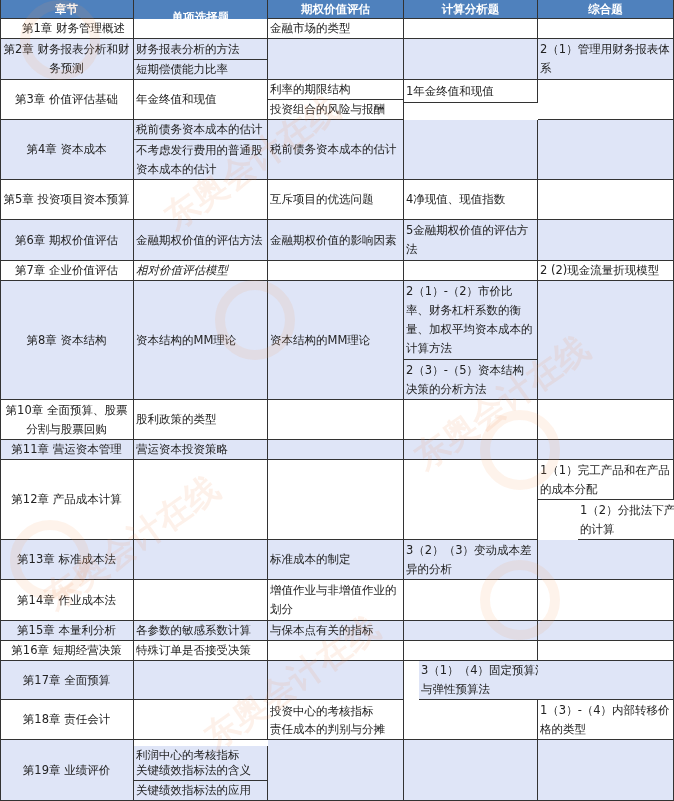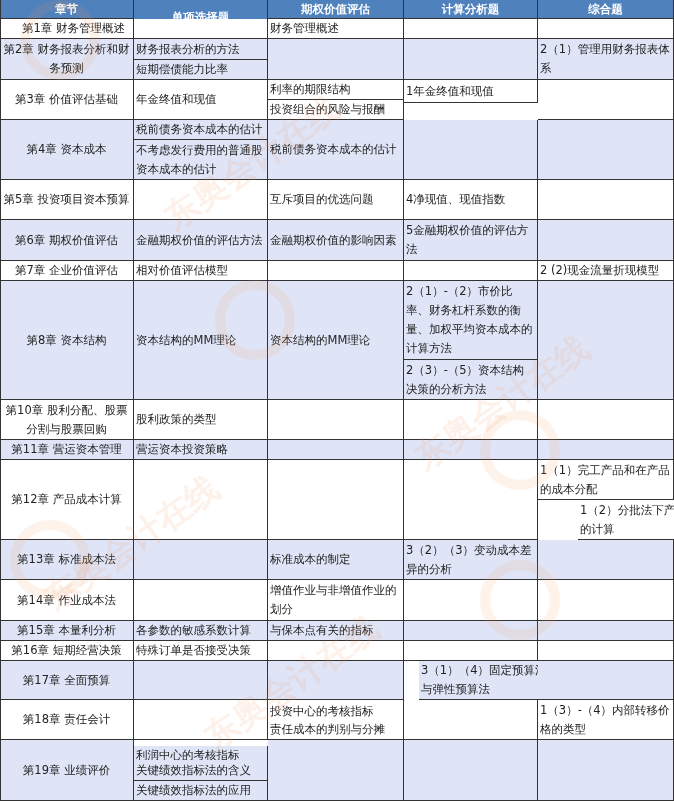--- a/index.html
+++ b/index.html
@@ -20,21 +20,21 @@
 <div class="grid">
 
   <div class="cell hdr" style="left:0;top:0;width:134px;height:19px;">章节</div>
   <div class="cell hdr" style="left:134px;top:0;width:134px;height:35px;">单项选择题</div>
   <div class="cell hdr" style="left:268px;top:0;width:136px;height:19px;">期权价值评估</div>
   <div class="cell hdr" style="left:404px;top:0;width:134px;height:19px;">计算分析题</div>
   <div class="cell hdr" style="left:538px;top:0;width:136px;height:19px;">综合题</div>
 
   <div class="cell c0 white" style="left:0;top:19px;width:134px;height:20px;padding-left:16px;">第1章 财务管理概述</div>
   <div class="cell white" style="left:134px;top:19px;width:134px;height:20px;"></div>
-  <div class="cell white" style="left:268px;top:19px;width:136px;height:20px;">财务管理概述</div>
+  <div class="cell white" style="left:268px;top:19px;width:136px;height:20px;">金融市场的类型</div>
   <div class="cell white" style="left:404px;top:19px;width:134px;height:20px;"></div>
   <div class="cell white" style="left:538px;top:19px;width:136px;height:20px;"></div>
 
   <div class="cell c0 blue" style="left:0;top:39px;width:134px;height:41px;">第2章 财务报表分析和财务预测</div>
   <div class="cell blue" style="left:134px;top:39px;width:134px;height:21px;">财务报表分析的方法</div>
   <div class="cell blue" style="left:134px;top:60px;width:134px;height:20px;">短期偿债能力比率</div>
   <div class="cell blue" style="left:268px;top:39px;width:136px;height:41px;"></div>
   <div class="cell blue" style="left:404px;top:39px;width:134px;height:41px;"></div>
   <div class="cell blue" style="left:538px;top:39px;width:136px;height:41px;">2（1）管理用财务报表体系</div>
 
@@ -58,33 +58,33 @@
   <div class="cell white" style="left:404px;top:180px;width:134px;height:40px;">4净现值、现值指数</div>
   <div class="cell white" style="left:538px;top:180px;width:136px;height:40px;"></div>
 
   <div class="cell c0 blue" style="left:0;top:220px;width:134px;height:41px;">第6章 期权价值评估</div>
   <div class="cell blue" style="left:134px;top:220px;width:134px;height:41px;">金融期权价值的评估方法</div>
   <div class="cell blue" style="left:268px;top:220px;width:136px;height:41px;">金融期权价值的影响因素</div>
   <div class="cell blue" style="left:404px;top:220px;width:134px;height:41px;">5金融期权价值的评估方法</div>
   <div class="cell blue" style="left:538px;top:220px;width:136px;height:41px;"></div>
 
   <div class="cell c0 white" style="left:0;top:261px;width:134px;height:20px;">第7章 企业价值评估</div>
-  <div class="cell white" style="left:134px;top:261px;width:134px;height:20px;">相对价值评估模型</div>
+  <div class="cell white" style="left:134px;top:261px;width:134px;height:20px;font-style:italic;">相对价值评估模型</div>
   <div class="cell white" style="left:268px;top:261px;width:136px;height:20px;"></div>
   <div class="cell white" style="left:404px;top:261px;width:134px;height:20px;"></div>
   <div class="cell white" style="left:538px;top:261px;width:136px;height:20px;">2 (2)现金流量折现模型</div>
 
   <div class="cell c0 blue" style="left:0;top:281px;width:134px;height:119px;">第8章 资本结构</div>
   <div class="cell blue" style="left:134px;top:281px;width:134px;height:119px;">资本结构的MM理论</div>
   <div class="cell blue" style="left:268px;top:281px;width:136px;height:119px;">资本结构的MM理论</div>
   <div class="cell blue" style="left:404px;top:281px;width:134px;height:79px;">2（1）-（2）市价比率、财务杠杆系数的衡量、加权平均资本成本的计算方法</div>
   <div class="cell blue" style="left:404px;top:360px;width:134px;height:40px;">2（3）-（5）资本结构决策的分析方法</div>
   <div class="cell blue" style="left:538px;top:281px;width:136px;height:119px;"></div>
 
-  <div class="cell c0 white" style="left:0;top:400px;width:134px;height:40px;">第10章 股利分配、股票分割与股票回购</div>
+  <div class="cell c0 white" style="left:0;top:400px;width:134px;height:40px;">第10章 全面预算、股票分割与股票回购</div>
   <div class="cell white" style="left:134px;top:400px;width:134px;height:40px;">股利政策的类型</div>
   <div class="cell white" style="left:268px;top:400px;width:136px;height:40px;"></div>
   <div class="cell white" style="left:404px;top:400px;width:134px;height:40px;"></div>
   <div class="cell white" style="left:538px;top:400px;width:136px;height:40px;"></div>
 
   <div class="cell c0 blue" style="left:0;top:440px;width:134px;height:20px;">第11章 营运资本管理</div>
   <div class="cell blue" style="left:134px;top:440px;width:134px;height:20px;">营运资本投资策略</div>
   <div class="cell blue" style="left:268px;top:440px;width:136px;height:20px;"></div>
   <div class="cell blue" style="left:404px;top:440px;width:134px;height:20px;"></div>
   <div class="cell blue" style="left:538px;top:440px;width:136px;height:20px;"></div>

